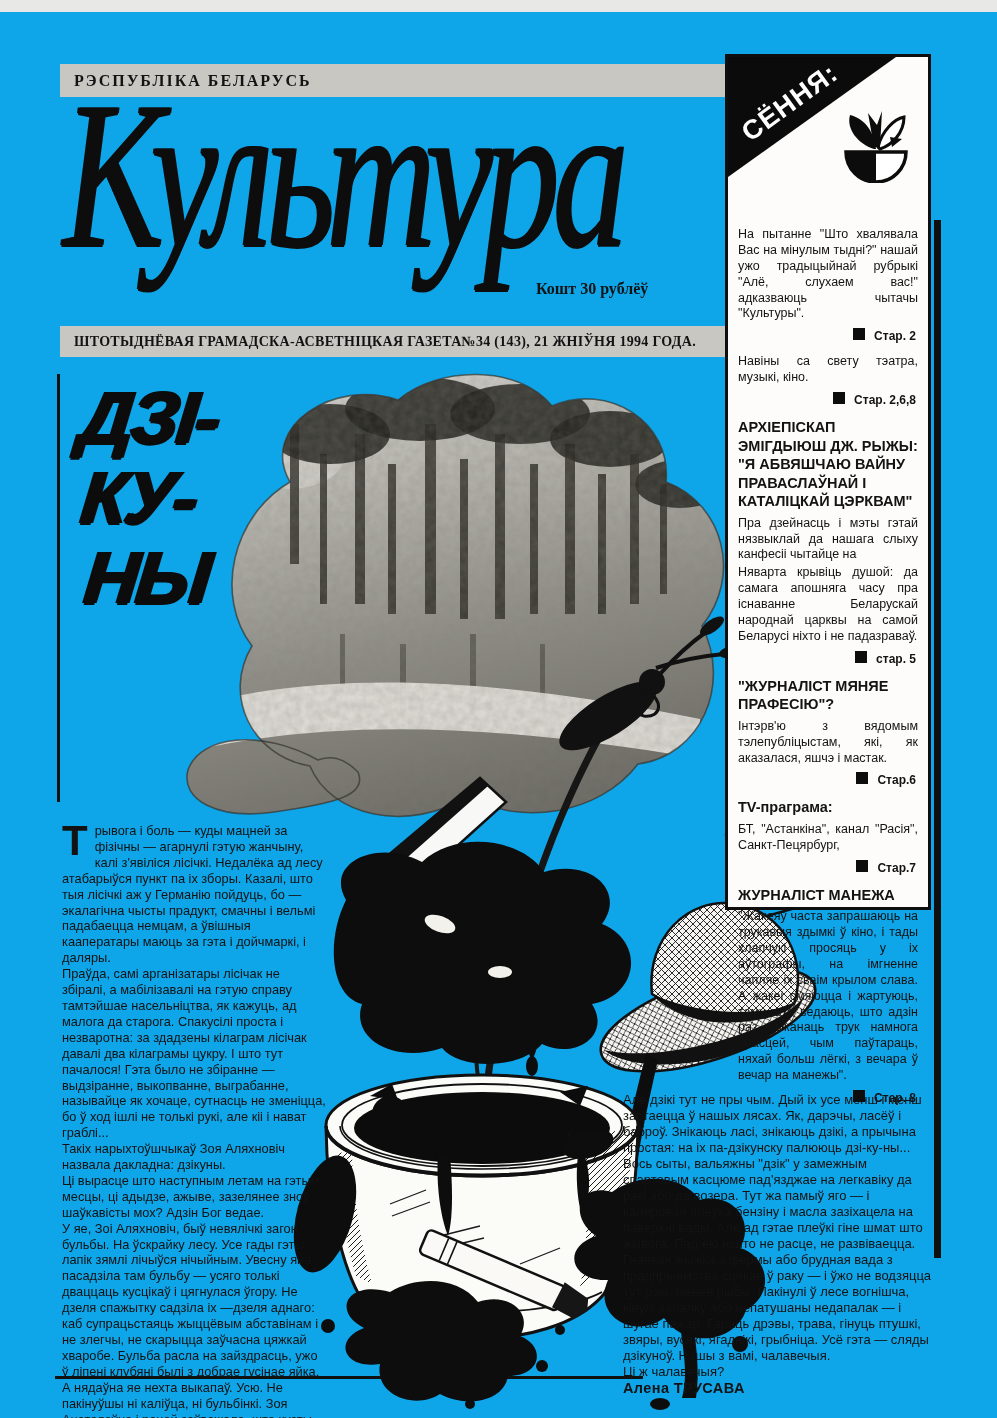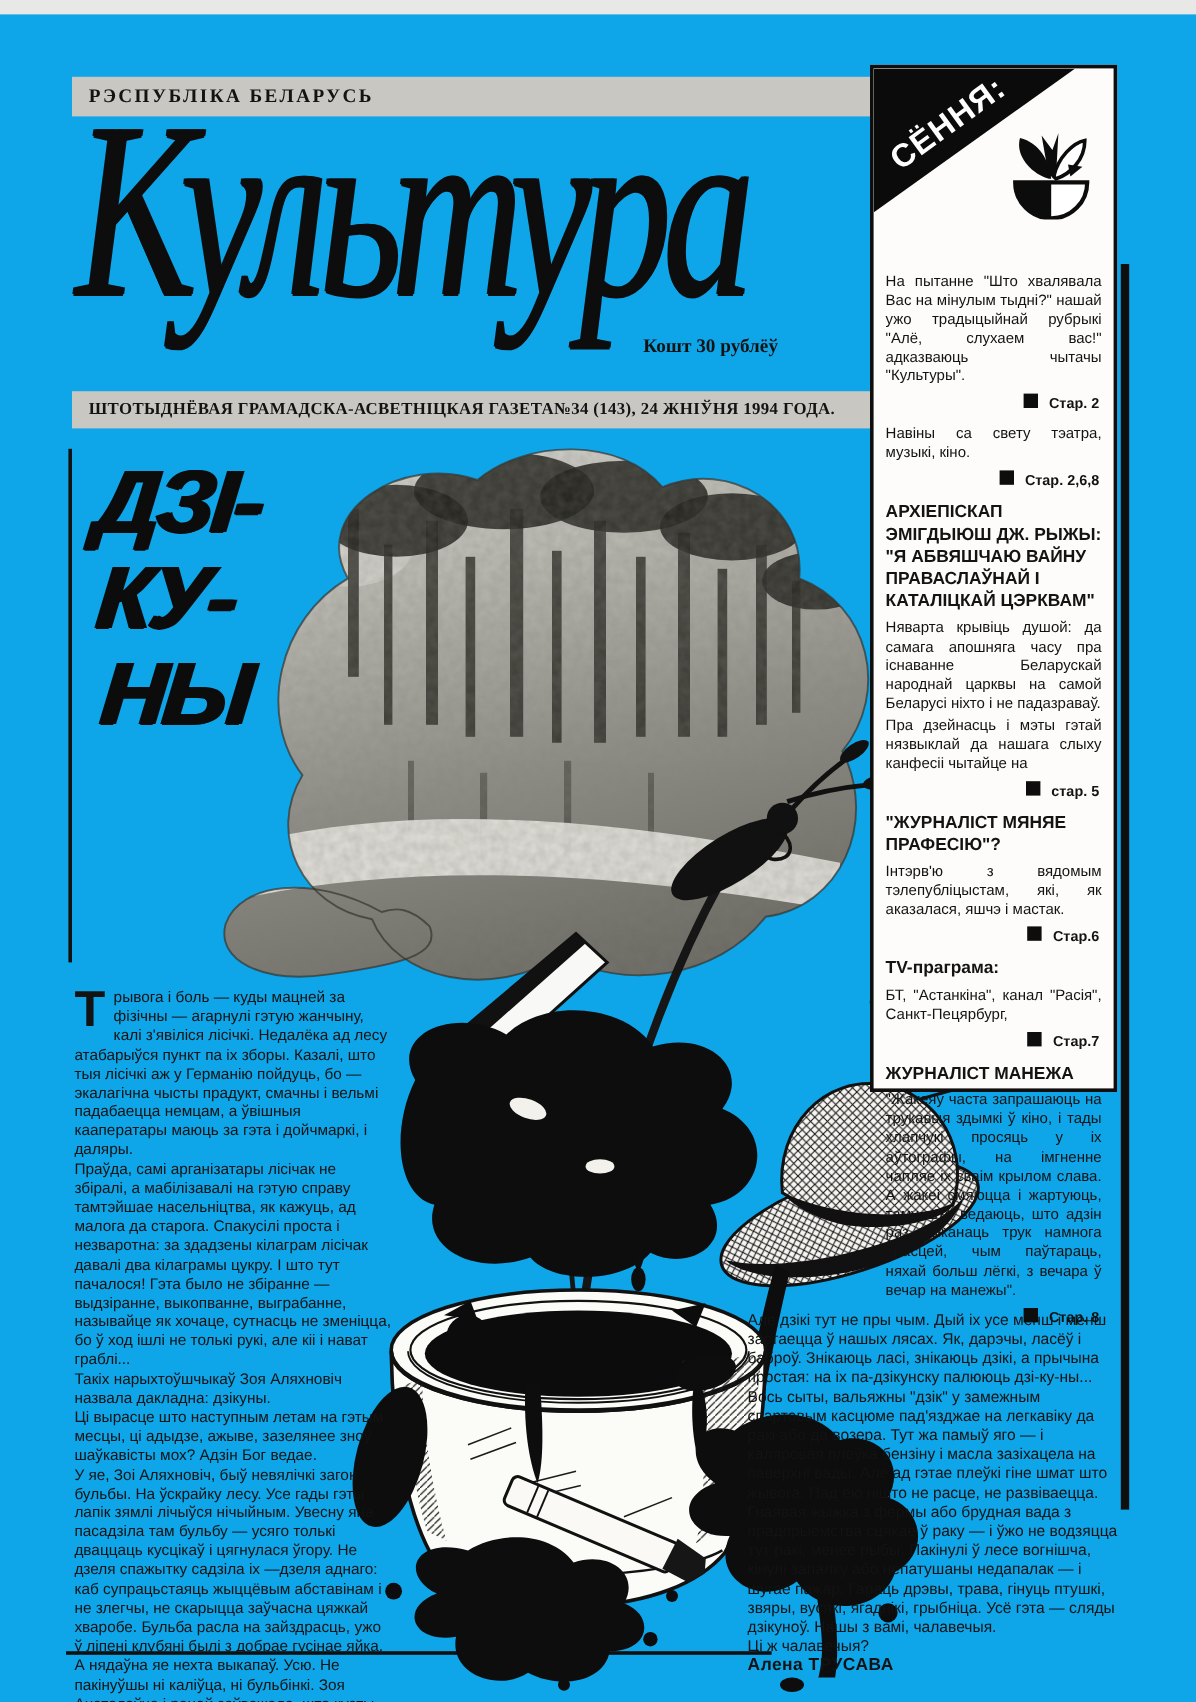--- a/index.html
+++ b/index.html
@@ -76,21 +76,21 @@
     <span>РЭСПУБЛІКА БЕЛАРУСЬ</span>
   </div>
 
   <div class="masthead">Культура</div>
   <div class="price">Кошт 30 рублёў</div>
 
   <div class="strip strip-tagline">
     <span>ШТОТЫДНЁВАЯ ГРАМАДСКА-АСВЕТНІЦКАЯ ГАЗЕТА</span>
     <span class="issue-wrap">
       <span>№34 (143),</span>
-      <span>24 ЖНІЎНЯ 1994 ГОДА.</span>
+      <span>21 ЖНІЎНЯ 1994 ГОДА.</span>
     </span>
   </div>
 
   <svg class="illus" viewBox="0 0 680 1046" xmlns="http://www.w3.org/2000/svg">
     <defs>
       <linearGradient id="wingGrad" x1="0" y1="0" x2="0.25" y2="1">
         <stop offset="0" stop-color="#e9e8e3"></stop>
         <stop offset="0.25" stop-color="#bbbab3"></stop>
         <stop offset="0.5" stop-color="#908f88"></stop>
         <stop offset="0.75" stop-color="#6f6e67"></stop>
@@ -267,22 +267,22 @@
       <p class="sb-ref"><span class="sq"></span><span>Стар. 2</span></p>
     </div>
 
     <div class="sb-item">
       <p class="sb-text">Навіны са свету тэатра, музыкі, кіно.</p>
       <p class="sb-ref"><span class="sq"></span><span>Стар. 2,6,8</span></p>
     </div>
 
     <div class="sb-item">
       <h3 class="sb-head">АРХІЕПІСКАП ЭМІГДЫЮШ ДЖ. РЫЖЫ: "Я АБВЯШЧАЮ ВАЙНУ ПРАВАСЛАЎНАЙ І КАТАЛІЦКАЙ ЦЭРКВАМ"</h3>
+      <p class="sb-text">Пра дзейнасць і мэты гэтай нязвыклай да нашага слыху канфесіі чытайце на</p>
       <p class="sb-text">Няварта крывіць душой: да самага апошняга часу пра існаванне Беларускай народнай царквы на самой Беларусі ніхто і не падазраваў.</p>
-      <p class="sb-text">Пра дзейнасць і мэты гэтай нязвыклай да нашага слыху канфесіі чытайце на</p>
       <p class="sb-ref"><span class="sq"></span><span>стар. 5</span></p>
     </div>
 
     <div class="sb-item">
       <h3 class="sb-head">"ЖУРНАЛІСТ МЯНЯЕ ПРАФЕСІЮ"?</h3>
       <p class="sb-text">Інтэрв'ю з вядомым тэлепубліцыстам, які, як аказалася, яшчэ і мастак.</p>
       <p class="sb-ref"><span class="sq"></span><span>Стар.6</span></p>
     </div>
 
     <div class="sb-item">

